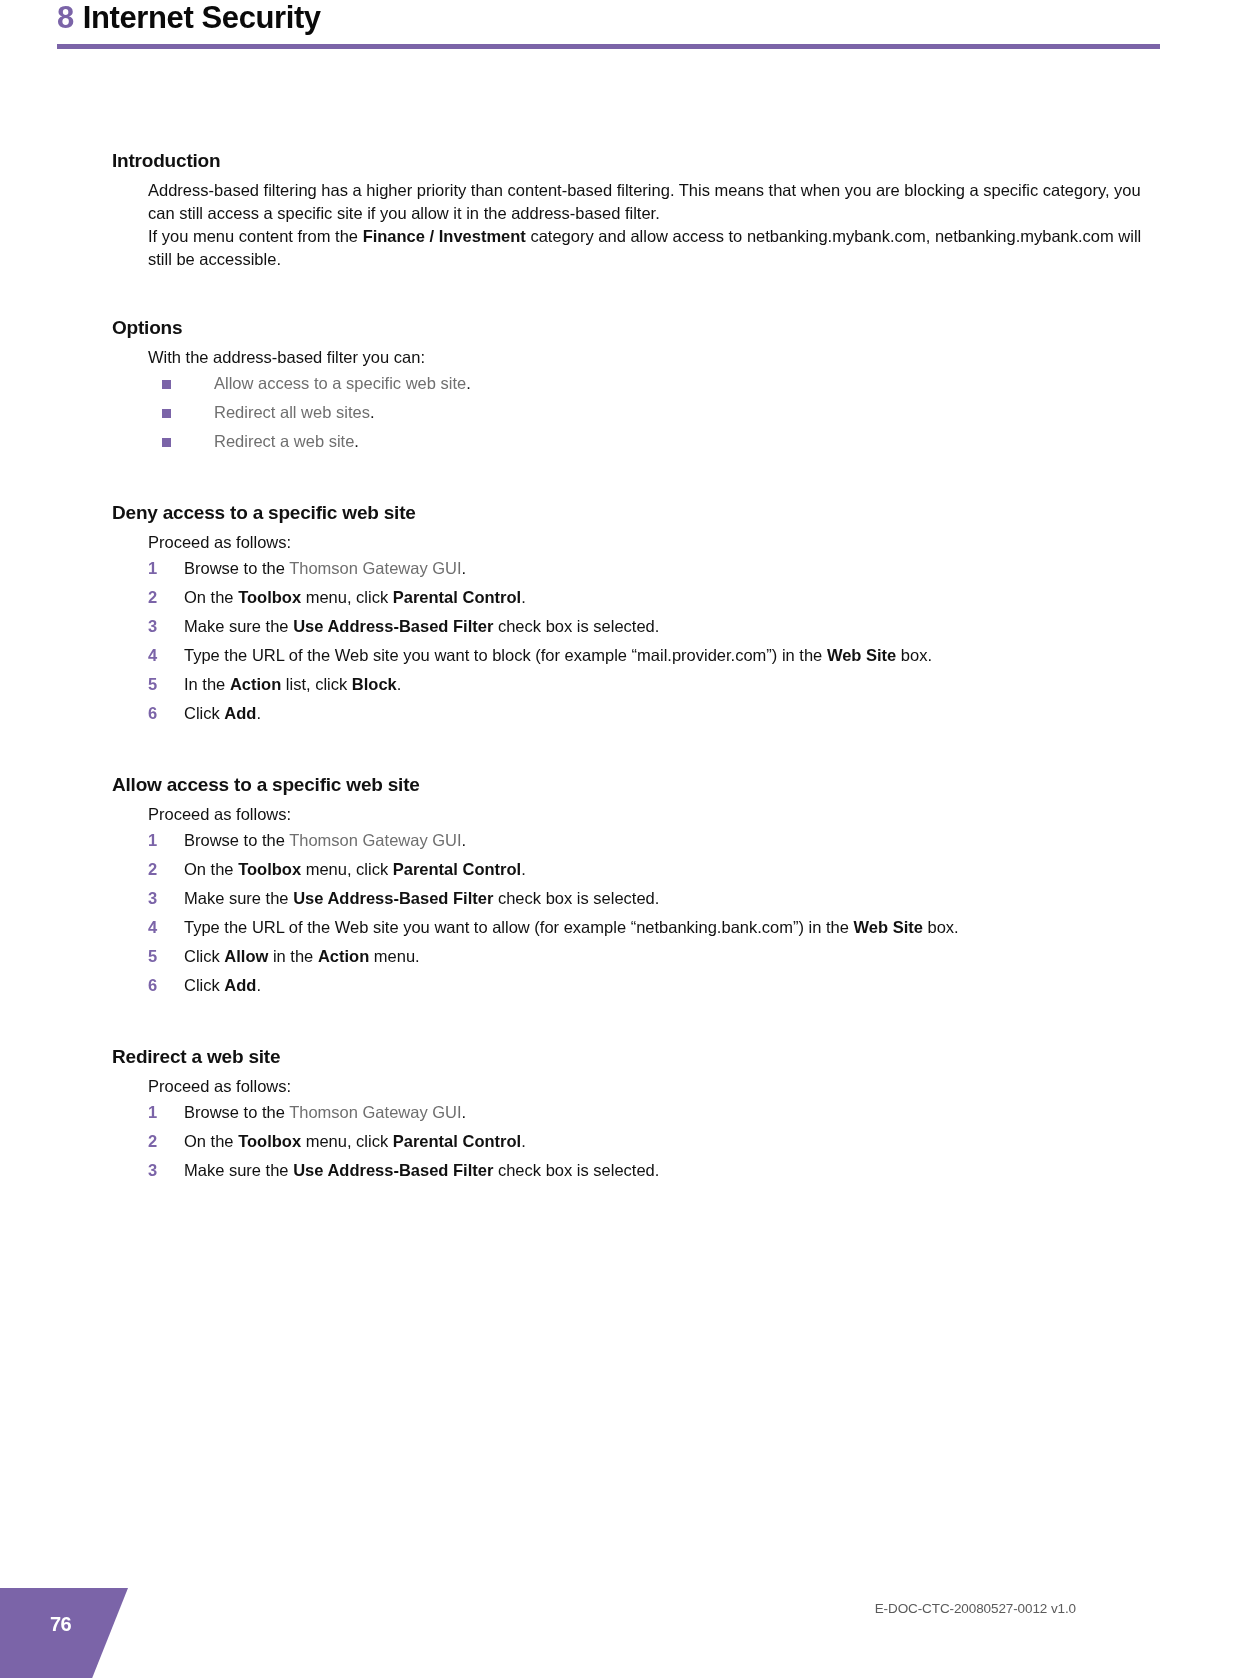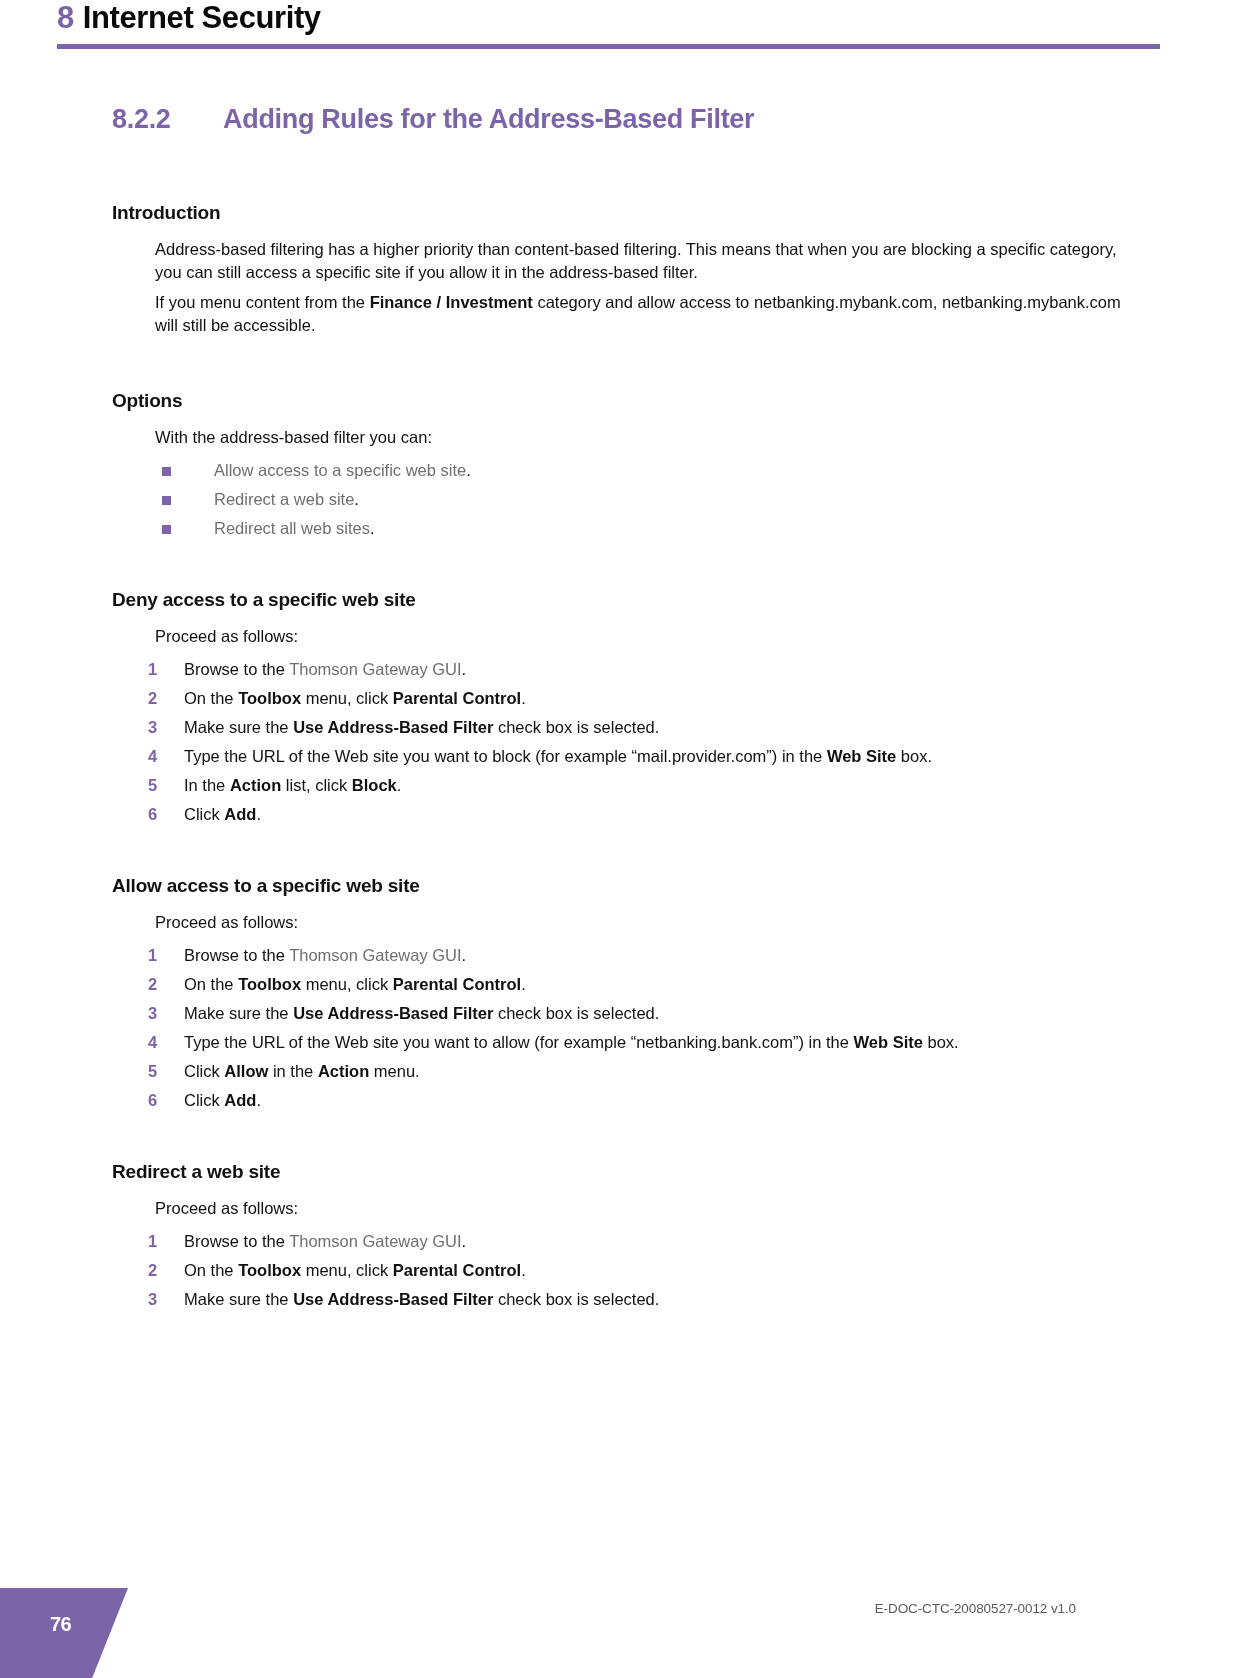--- a/index.html
+++ b/index.html
@@ -74,21 +74,21 @@
     color: #111111;
     letter-spacing: -0.2px;
     line-height: 22px;
   }
 
   .body-block { margin-left: 36px; }
 
   p.body-text {
     font-size: 16.5px;
     line-height: 23px;
-    margin: 7px;
+    margin: 0;
     color: #111111;
   }
   .example-label {
     font-size: 16.5px;
     font-style: italic;
     font-weight: bold;
     color: #7b64a8;
     line-height: 23px;
     margin: 0;
   }
@@ -183,44 +183,40 @@
 
 <div class="chapter-header">
   <div class="chapter-title">
     <span class="chapter-num">8</span><span class="chapter-name">Internet Security</span>
   </div>
   <div class="header-rule"></div>
 </div>
 
 <div class="content">
 
-  <div class="section-heading">
-    <span class="section-number">8.2.2</span>
-    <span class="section-title">Adding Rules for the Address-Based Filter</span>
-  </div>
 
   <div class="gap-l"></div>
 
   <div class="block-heading">Introduction</div>
   <div class="gap-xs"></div>
   <div class="body-block">
     <p class="body-text">Address-based filtering has a higher priority than content-based filtering. This means that when you are blocking a specific category, you can still access a specific site if you allow it in the address-based filter.</p>
     <p class="body-text"><span>If you menu content from the </span><b>Finance / Investment</b><span> category and allow access to netbanking.mybank.com, netbanking.mybank.com will still be accessible.</span></p>
   </div>
 
   <div class="gap-l"></div>
 
   <div class="block-heading">Options</div>
   <div class="gap-xs"></div>
   <div class="body-block">
     <p class="body-text">With the address-based filter you can:</p>
     <ul class="bullets" id="options-list">
         <li><span class="sq"></span><span class="xref">Allow access to a specific web site</span><span>.</span></li>
+        <li><span class="sq"></span><span class="xref">Redirect all web sites</span><span>.</span></li>
         <li><span class="sq"></span><span class="xref">Redirect a web site</span><span>.</span></li>
-        <li><span class="sq"></span><span class="xref">Redirect all web sites</span><span>.</span></li>
       </ul>
   </div>
 
   <div class="gap-l"></div>
 
   <div id="procedures">
       <div class="block-heading">Deny access to a specific web site</div>
       <div class="gap-xs"></div>
       <div class="body-block">
         <p class="body-text">Proceed as follows:</p>

